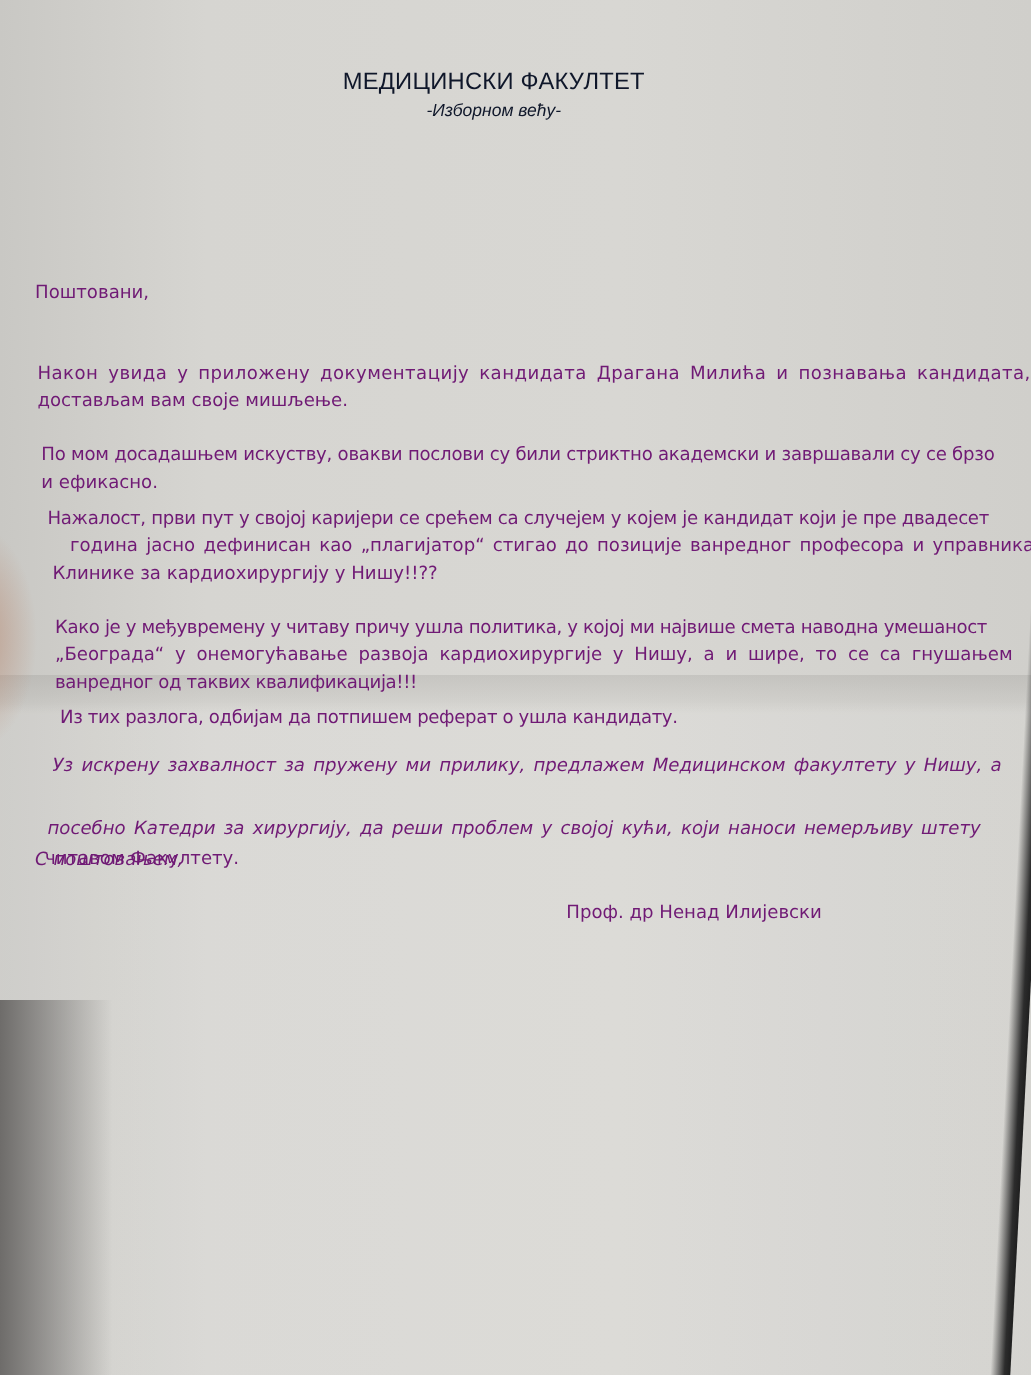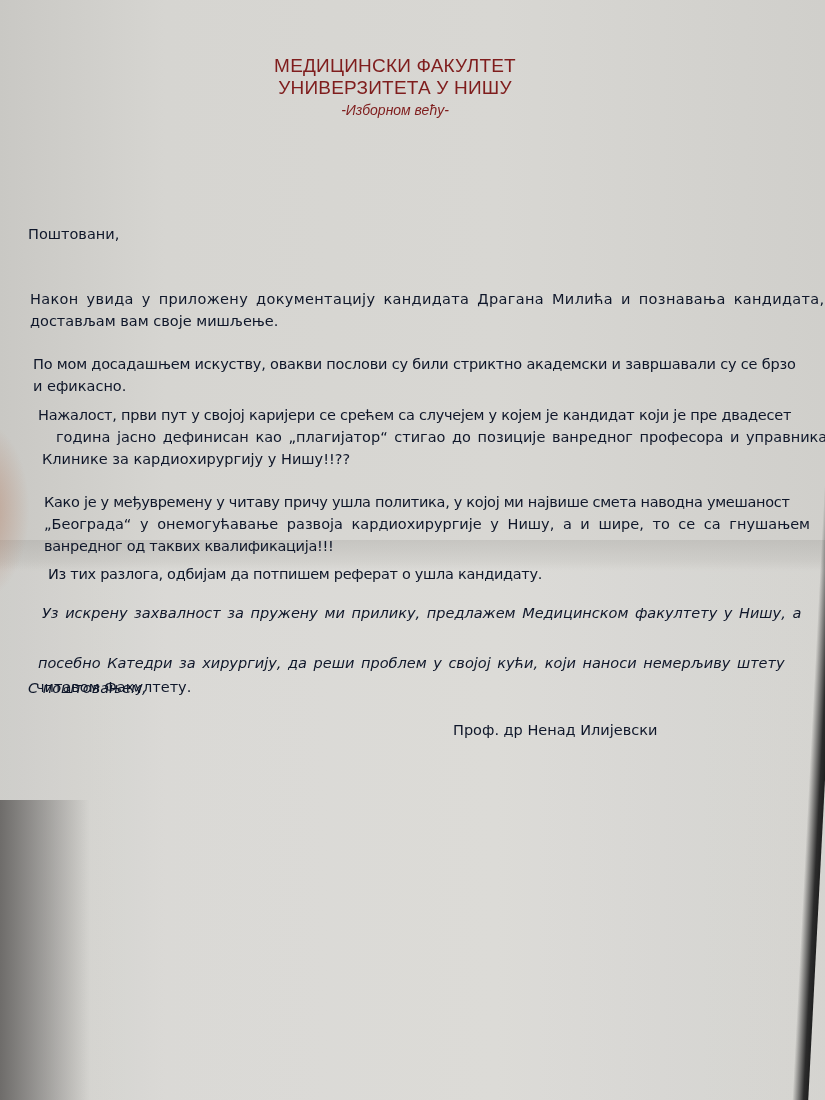--- a/index.html
+++ b/index.html
@@ -28,42 +28,41 @@
     border-radius: 50%;
     background: radial-gradient(ellipse at 30% 50%, #b98a72, rgba(185,138,114,0) 70%);
     opacity: 0.7;
   }
   .bottom-left-shadow {
     position: absolute; left: 0; top: 800px; width: 90px; height: 300px;
     background: linear-gradient(90deg, #6e6c6a, rgba(110,108,106,0));
   }
   .header {
     position: absolute; left: 230px; top: 55px; width: 330px; text-align: center;
-    color: #7f1d1d; font-family: "Liberation Sans", sans-serif;
+    color: #0f172a; font-family: "Liberation Sans", sans-serif;
   }
   .header .line { font-size: 19px; line-height: 22px; letter-spacing: 0.2px; }
   .header .sub { font-size: 14px; font-style: italic; line-height: 22px; }
   .text {
-    position: absolute; color: #0f172a; font-size: 14.5px; line-height: 22px;
+    position: absolute; color: #701a75; font-size: 14.5px; line-height: 22px;
     white-space: nowrap;
   }
   .italic { font-style: italic; }
 </style>
 </head>
 <body>
 
 <div class="paper"></div>
 <div class="fold-shadow"></div>
 <div class="left-finger"></div>
 <div class="bottom-left-shadow"></div>
 <div class="right-edge"></div>
 
 <div class="header">
   <div class="line">МЕДИЦИНСКИ ФАКУЛТЕТ</div>
-  <div class="line">УНИВЕРЗИТЕТА У НИШУ</div>
   <div class="sub">-Изборном већу-</div>
 </div>
 
 <div class="text" style="left:28px; top:223px;">Поштовани,</div>
 
 <div class="text" style="left:30px; top:288px; letter-spacing:0.35px; word-spacing:3px;">Након увида у приложену документацију кандидата Драгана Милића и познавања кандидата,</div>
 <div class="text" style="left:30px; top:310px;">достављам вам своје мишљење.</div>
 
 <div class="text" style="left:33px; top:353px; letter-spacing:-0.2px;">По мом досадашњем искуству, овакви послови су били стриктно академски и завршавали су се брзо</div>
 <div class="text" style="left:33px; top:375px;">и ефикасно.</div>

